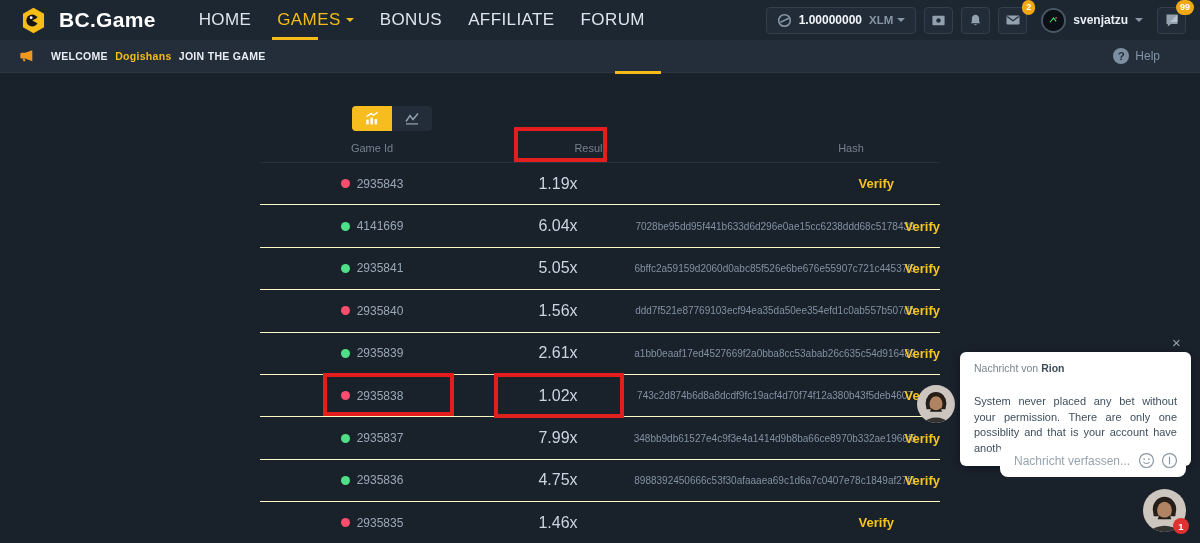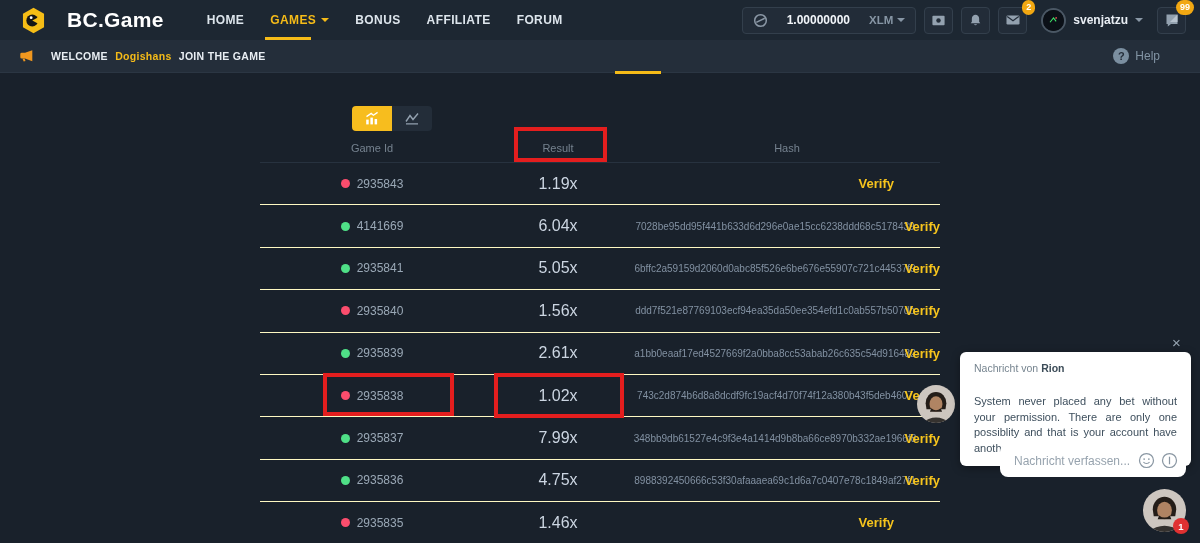--- a/index.html
+++ b/index.html
@@ -1,51 +1,51 @@
 <!DOCTYPE html>
 <html><head>
 <meta charset="utf-8">
 <style>
   html,body{margin:0;padding:0;background:#10161d;}
   *{box-sizing:border-box;font-family:"Liberation Sans","DejaVu Sans",sans-serif;}
   .page{position:relative;width:1200px;height:543px;background:#19212b;overflow:hidden;}
 
   
   .topbar{position:absolute;top:0;left:0;width:100%;height:40px;background:#1d2732;display:flex;align-items:center;padding:0 14px;z-index:10;}
-  .brand{display:flex;align-items:center;gap:20px;margin-left:6px;cursor:pointer;}
+  .brand{display:flex;align-items:center;gap:12px;margin-left:6px;cursor:pointer;}
   .logo{width:27px;height:27px;display:block;}
   .brand-name{font-size:21px;font-weight:bold;color:#ffffff;letter-spacing:.3px;}
   .mainnav{display:flex;margin-left:30px;height:40px;}
-  .nav-item{position:relative;display:flex;align-items:center;gap:5px;height:40px;padding:0 13px;font-size:12px;font-weight:bold;color:#dde5ec;letter-spacing:.4px;cursor:pointer;text-decoration:none;}
+  .nav-item{position:relative;display:flex;align-items:center;gap:5px;height:40px;padding:0 13px;font-size:17px;font-weight:normal;color:#dde5ec;letter-spacing:.4px;cursor:pointer;text-decoration:none;}
   .nav-item.active{color:#f5bb18;}
   .nav-item.active::after{content:"";position:absolute;left:8px;width:46px;height:3px;bottom:0;background:#f5bb18;}
   .caret{width:0;height:0;border-left:4px solid transparent;border-right:4px solid transparent;border-top:4px solid currentColor;display:inline-block;}
   .header-right{margin-left:auto;display:flex;align-items:center;gap:8px;}
-  .balance-pill{display:flex;align-items:center;gap:19px;height:27px;padding:0 10px;border:1px solid #333f4c;border-radius:4px;background:#222c38;cursor:pointer;}
+  .balance-pill{display:flex;align-items:center;gap:7px;height:27px;padding:0 10px;border:1px solid #333f4c;border-radius:4px;background:#222c38;cursor:pointer;}
   .balance-amount{font-size:12px;font-weight:bold;color:#f2f6fa;}
   .balance-currency{font-size:11.5px;font-weight:bold;color:#8796a5;display:flex;align-items:center;gap:4px;}
   .iconbtn{position:relative;width:29px;height:27px;border:1px solid #333f4c;border-radius:4px;background:#222c38;display:flex;align-items:center;justify-content:center;cursor:pointer;padding:0;}
   .badge{position:absolute;top:-8px;right:-9px;min-width:10px;height:15px;padding:0 4px;border-radius:8px;background:#f2a812;color:#fff;font-size:9px;font-weight:bold;display:flex;align-items:center;justify-content:center;z-index:2;}
   .user{display:flex;align-items:center;gap:7px;margin:0 6px;cursor:pointer;color:#8a98a6;}
   .avatar-small{width:25px;height:25px;border-radius:50%;border:2px solid #4a5764;background:#0b1017;overflow:hidden;display:block;}
   .username{font-size:12px;font-weight:bold;color:#e9eef4;}
 
   
   .announcement{position:absolute;top:40px;left:0;width:100%;height:33px;background:#242e3a;border-bottom:1px solid #2b3643;display:flex;align-items:center;padding:0 18px;z-index:9;}
   .ann-text{margin-left:16px;font-size:10.5px;font-weight:bold;color:#e9eef3;letter-spacing:.3px;}
   .ann-hl{color:#f5bb18;margin:0 4px;}
   .help{margin-left:auto;display:flex;align-items:center;gap:6px;color:#8294a4;font-size:12px;cursor:pointer;margin-right:22px;}
   .help-icon{width:16px;height:16px;border-radius:50%;background:#7b8fa0;color:#242e3a;font-size:11px;font-weight:bold;display:flex;align-items:center;justify-content:center;}
   .tab-indicator{position:absolute;left:615px;top:71px;width:46px;height:3px;background:#f5bb18;z-index:11;}
 
   
   .view-toggle{position:absolute;left:352px;top:106px;display:flex;border-radius:4px;overflow:hidden;z-index:3;}
   .toggle-btn{width:40px;height:25px;border:none;display:flex;align-items:center;justify-content:center;cursor:pointer;background:#232d39;padding:0;}
   .toggle-btn.active{background:#f7bd1e;}
-  .table-head{position:absolute;left:260px;top:134px;width:680px;height:27px;display:grid;grid-template-columns:200px 196px 238px 46px;align-items:center;color:#75828f;font-size:11px;z-index:2;}
+  .table-head{position:absolute;left:260px;top:134px;width:680px;height:27px;display:grid;grid-template-columns:200px 196px 238px 46px;align-items:center;color:#75828f;font-size:11px;z-index:2;gap:32px;}
   .th-gameid{justify-self:center;padding-left:24px;}
   .th-result{justify-self:center;}
   .th-hash{justify-self:center;padding-left:24px;}
   .rows{position:absolute;left:260px;top:162px;width:680px;border-top:1px solid #27323f;z-index:2;}
   .trow{height:42.4px;display:grid;grid-template-columns:200px 196px 238px 46px;align-items:center;border-bottom:1px solid #fef9c3;}
   .cell.gameid{justify-self:center;padding-left:24px;display:flex;align-items:center;gap:7px;}
   .dot{width:9px;height:9px;border-radius:50%;display:inline-block;}
   .dot.red{background:#fb4d6d;}
   .dot.green{background:#4fe087;}
   .gid{font-size:12px;color:#9aa8b6;cursor:pointer;}

